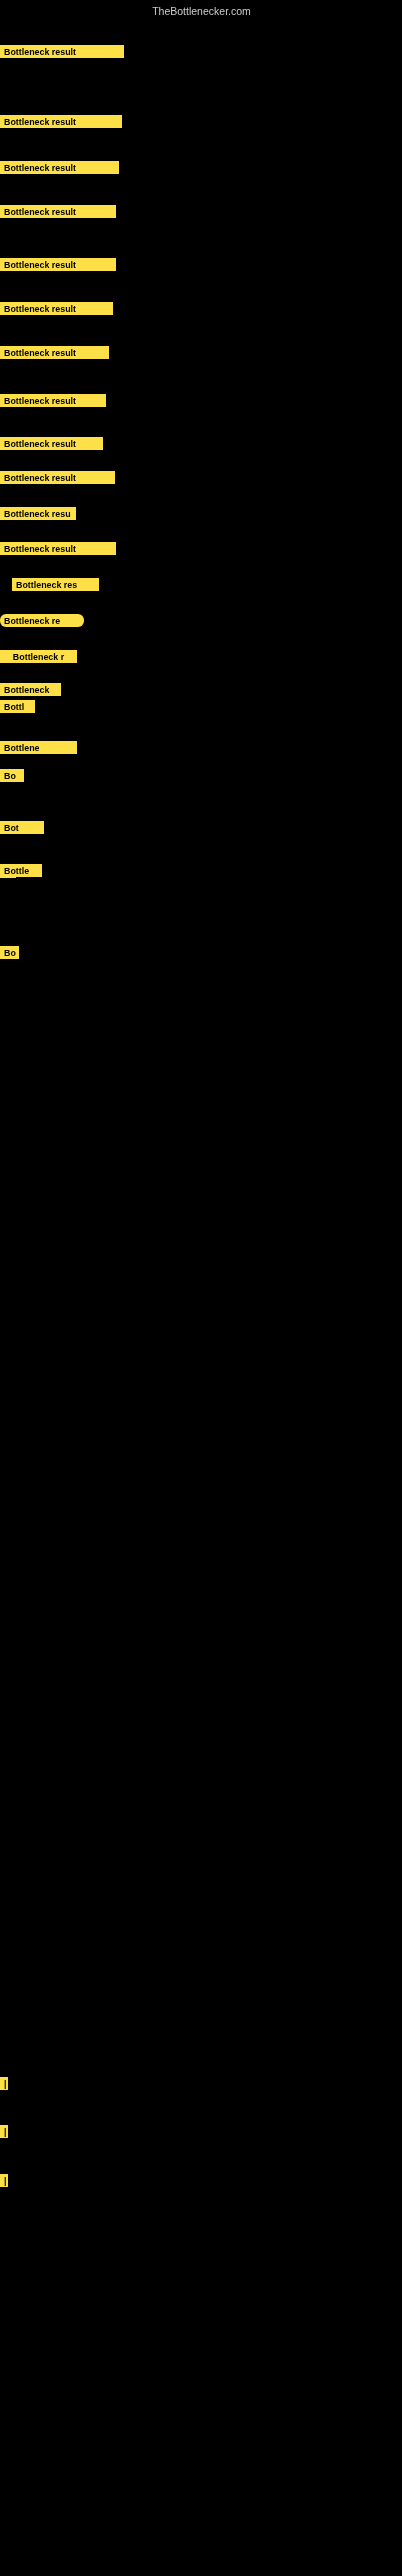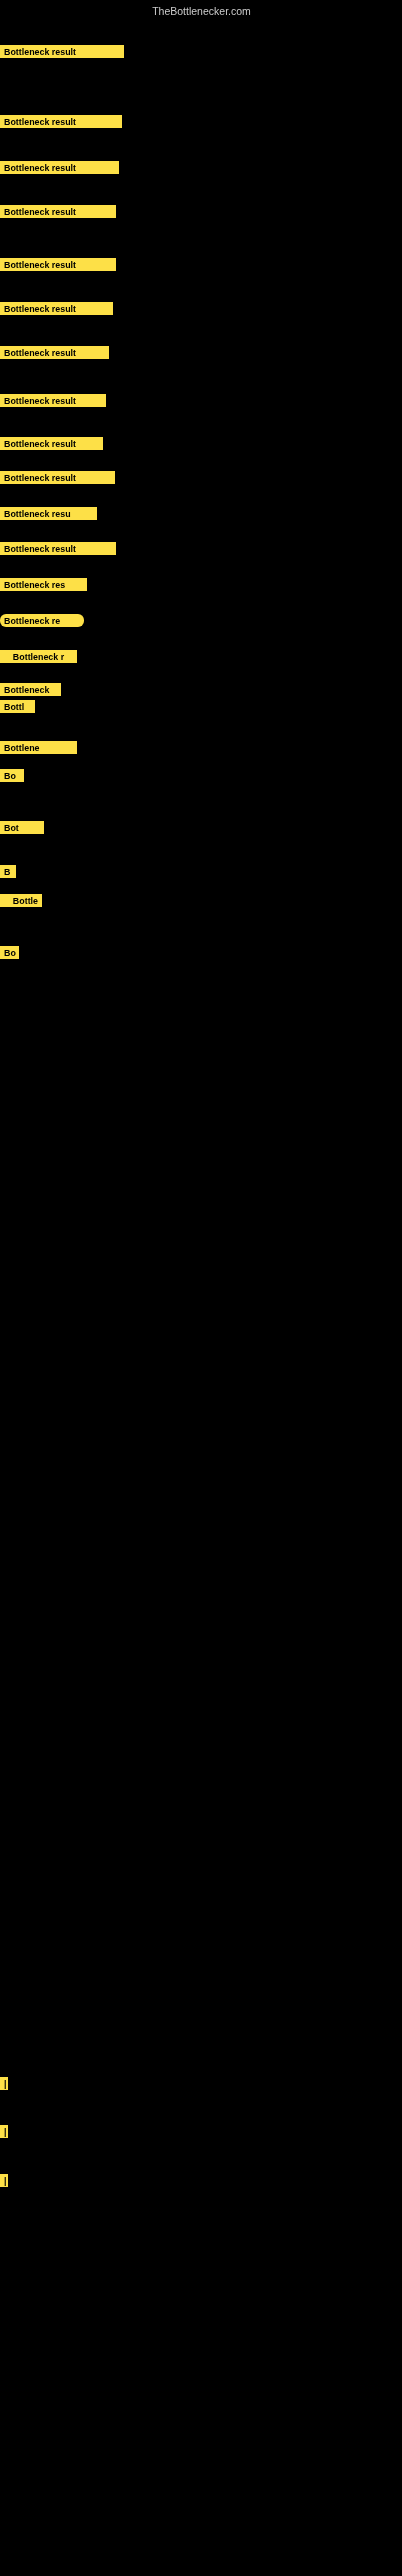--- a/index.html
+++ b/index.html
@@ -48,30 +48,30 @@
     <div class="badge-container" style="top: 45px;"><span class="bottleneck-badge" style="width: 124px;">Bottleneck result</span></div>
     <div class="badge-container" style="top: 115px;"><span class="bottleneck-badge" style="width: 122px;">Bottleneck result</span></div>
     <div class="badge-container" style="top: 161px;"><span class="bottleneck-badge" style="width: 119px;">Bottleneck result</span></div>
     <div class="badge-container" style="top: 205px;"><span class="bottleneck-badge" style="width: 116px;">Bottleneck result</span></div>
     <div class="badge-container" style="top: 258px;"><span class="bottleneck-badge" style="width: 116px;">Bottleneck result</span></div>
     <div class="badge-container" style="top: 302px;"><span class="bottleneck-badge" style="width: 113px;">Bottleneck result</span></div>
     <div class="badge-container" style="top: 346px;"><span class="bottleneck-badge" style="width: 109px;">Bottleneck result</span></div>
     <div class="badge-container" style="top: 394px;"><span class="bottleneck-badge" style="width: 106px;">Bottleneck result</span></div>
     <div class="badge-container" style="top: 437px;"><span class="bottleneck-badge" style="width: 103px;">Bottleneck result</span></div>
     <div class="badge-container" style="top: 471px;"><span class="bottleneck-badge" style="width: 115px;">Bottleneck result</span></div>
-    <div class="badge-container" style="top: 507px;"><span class="bottleneck-badge" style="width: 97px;">Bottleneck resu</span></div>
+    <div class="badge-container" style="top: 507px;"><span class="bottleneck-badge" style="width: 76px;">Bottleneck resu</span></div>
     <div class="badge-container" style="top: 542px;"><span class="bottleneck-badge" style="width: 116px;">Bottleneck result</span></div>
-    <div class="badge-container" style="top: 578px;"><span class="bottleneck-badge" style="width: 87px;">Bottleneck res</span></div>
+    <div class="badge-container" style="top: 578px; padding-left: 12px;"><span class="bottleneck-badge" style="width: 87px;">Bottleneck res</span></div>
     <div class="badge-container" style="top: 614px;"><span class="bottleneck-badge" style="width: 84px; border-radius: 6px;">Bottleneck re</span></div>
     <div class="badge-container" style="top: 650px;"><span class="bottleneck-badge" style="width: 77px; text-align: center;">Bottleneck r</span></div>
     <div class="badge-container" style="top: 683px;"><span class="bottleneck-badge" style="width: 61px;">Bottleneck</span></div>
     <div class="badge-container" style="top: 700px;"><span class="bottleneck-badge" style="width: 35px;">Bottl</span></div>
     <div class="badge-container" style="top: 741px;"><span class="bottleneck-badge" style="width: 77px;">Bottlene</span></div>
     <div class="badge-container" style="top: 769px;"><span class="bottleneck-badge" style="width: 24px;">Bo</span></div>
     <div class="badge-container" style="top: 821px;"><span class="bottleneck-badge" style="width: 44px;">Bot</span></div>
     <div class="badge-container" style="top: 865px;"><span class="bottleneck-badge" style="width: 16px;">B</span></div>
-    <div class="badge-container" style="top: 894px; text-align: right;"><span class="bottleneck-badge" style="width: 42px;">Bottle</span></div>
+    <div class="badge-container" style="top: 864px;"><span class="bottleneck-badge" style="width: 42px;">Bottle</span></div>
     <div class="badge-container" style="top: 946px;"><span class="bottleneck-badge" style="width: 19.3px;">Bo</span></div>
     <div class="badge-container" style="top: 2077px;"><span class="bottleneck-badge" style="width: 6.4px;">|</span></div>
     <div class="badge-container" style="top: 2125px;"><span class="bottleneck-badge" style="width: 6.4px;">|</span></div>
     <div class="badge-container" style="top: 2174px;"><span class="bottleneck-badge" style="width: 6.4px;">|</span></div>
   </div>
 
 
 </body></html>

